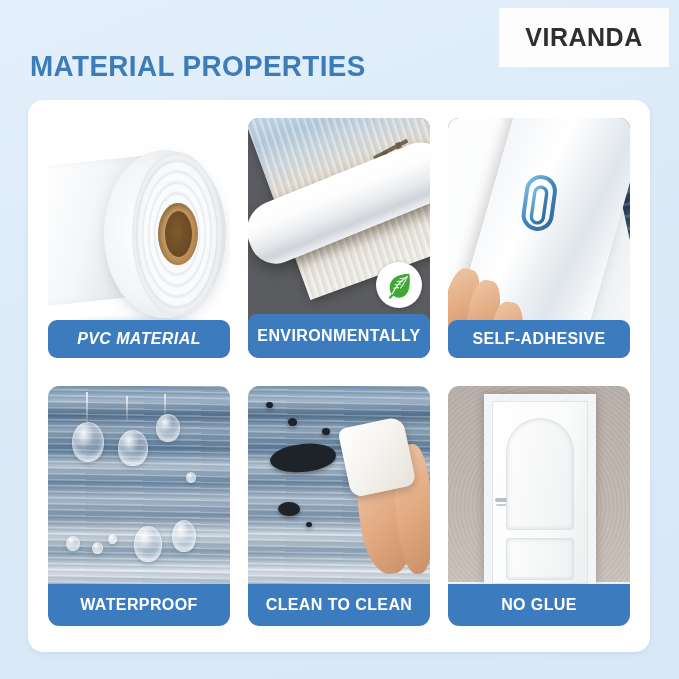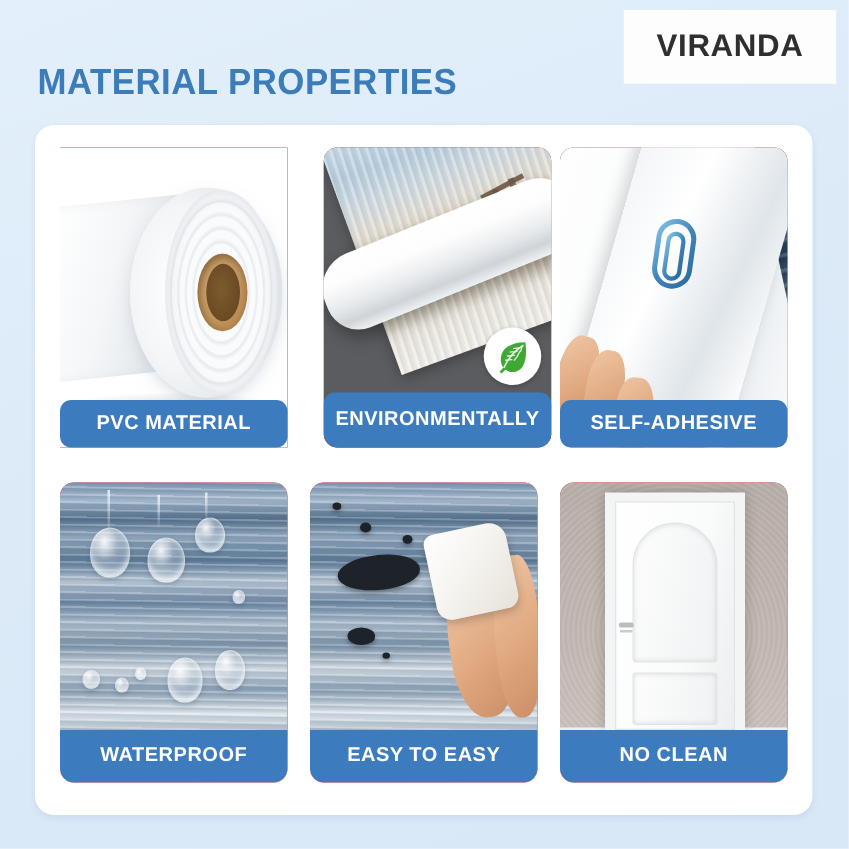--- a/index.html
+++ b/index.html
@@ -72,35 +72,35 @@
     left: 48px;
     top: 118px;
     width: 582px;
     height: 510px;
   }
   .card {
     position: absolute;
     width: 182px;
     height: 240px;
   }
-  .card.c0 { left: 0px;   top: 0px; }
-  .card.c1 { left: 200px; top: 0px; margin-left: 11px; }
+  .card.c0 { left: 0px;   top: 0px; font-style: italic; }
+  .card.c1 { left: 200px; top: 0px; }
   .card.c2 { left: 400px; top: 0px; }
   .card.c3 { left: 0px;   top: 268px; }
   .card.c4 { left: 200px; top: 268px; }
   .card.c5 { left: 400px; top: 268px; }
 
   .photo {
     position: absolute;
     left: 0; top: 0;
     width: 182px;
     height: 240px;
     border-radius: 11px;
     overflow: hidden;
-    background: #b91c1c;
+    background: #fef9c3;
   }
   
   .card.c0 .photo { border-radius: 0; }
 
   
   .label {
     position: absolute;
     left: 0;
     width: 182px;
     box-sizing: border-box;
@@ -530,33 +530,33 @@
         </div>
         <div class="stain" style="left:22px; top:58px; width:66px; height:28px; transform:rotate(-6deg);"></div>
         <div class="stain" style="left:30px; top:116px; width:22px; height:14px;"></div>
         <div class="stain" style="left:18px; top:16px; width:7px; height:6px;"></div>
         <div class="stain" style="left:40px; top:32px; width:9px; height:8px;"></div>
         <div class="stain" style="left:74px; top:42px; width:8px; height:7px;"></div>
         <div class="stain" style="left:58px; top:136px; width:6px; height:5px;"></div>
         <div class="hand h-right-2" style="left:112px; top:78px; width:50px; height:110px; transform:rotate(-8deg);"></div>
         <div class="hand h-right-3" style="left:148px; top:58px; width:36px; height:130px; transform:rotate(-4deg);"></div>
         <div class="wipe-cloth"></div>
-        <div class="label bar">EASY TO EASY</div>
+        <div class="label bar">CLEAN TO CLEAN</div>
       </div>
     </div>
 
     <div class="card c5">
       <div class="photo">
         <div class="door-scene">
           <div class="wallTex"></div>
           <div class="baseboard"></div>
           <div class="door-frame"></div>
           <div class="door-leaf"></div>
           <div class="door-panel-top"></div>
           <div class="door-panel-bottom"></div>
           <div class="door-handle"></div>
         </div>
-        <div class="label bar">NO CLEAN</div>
+        <div class="label bar">NO GLUE</div>
       </div>
     </div>
 
   </div>
 </div>
 
 </body></html>

